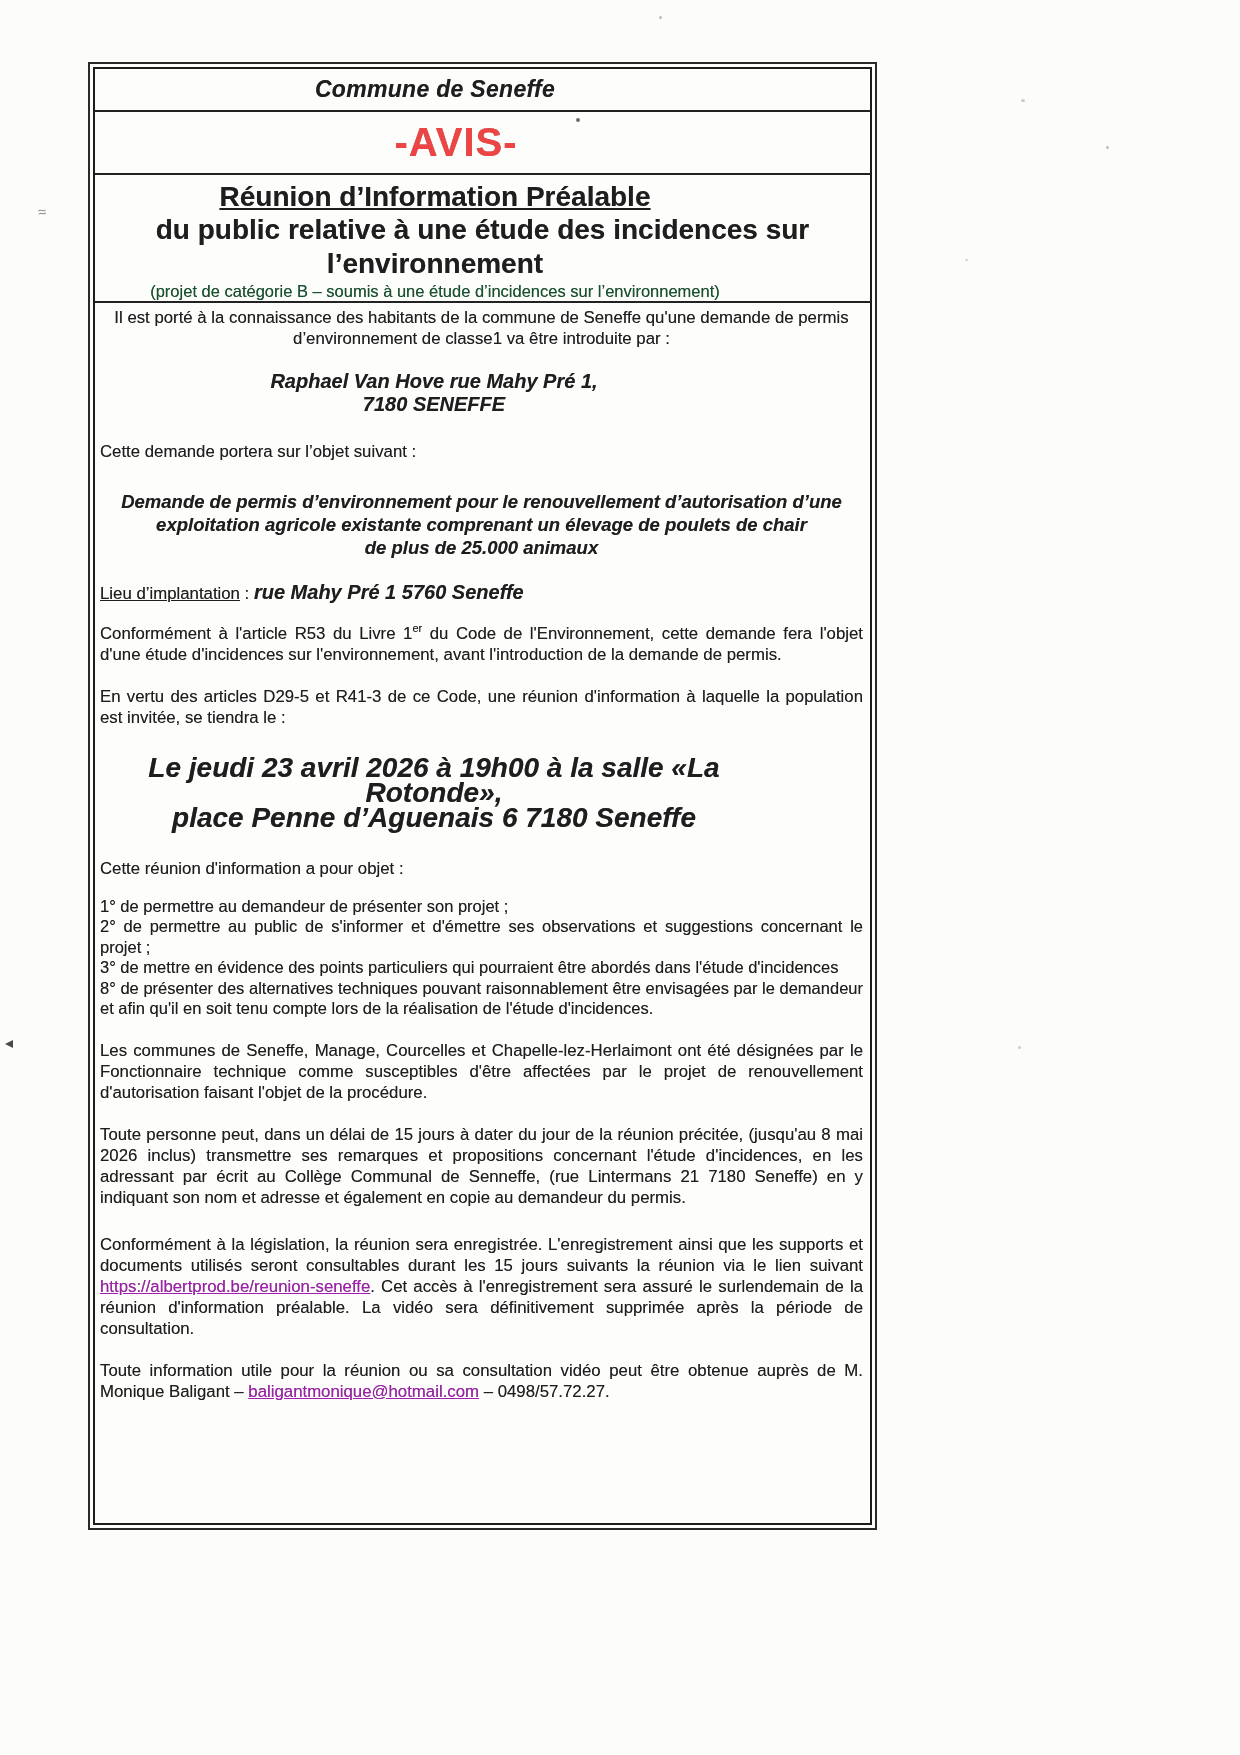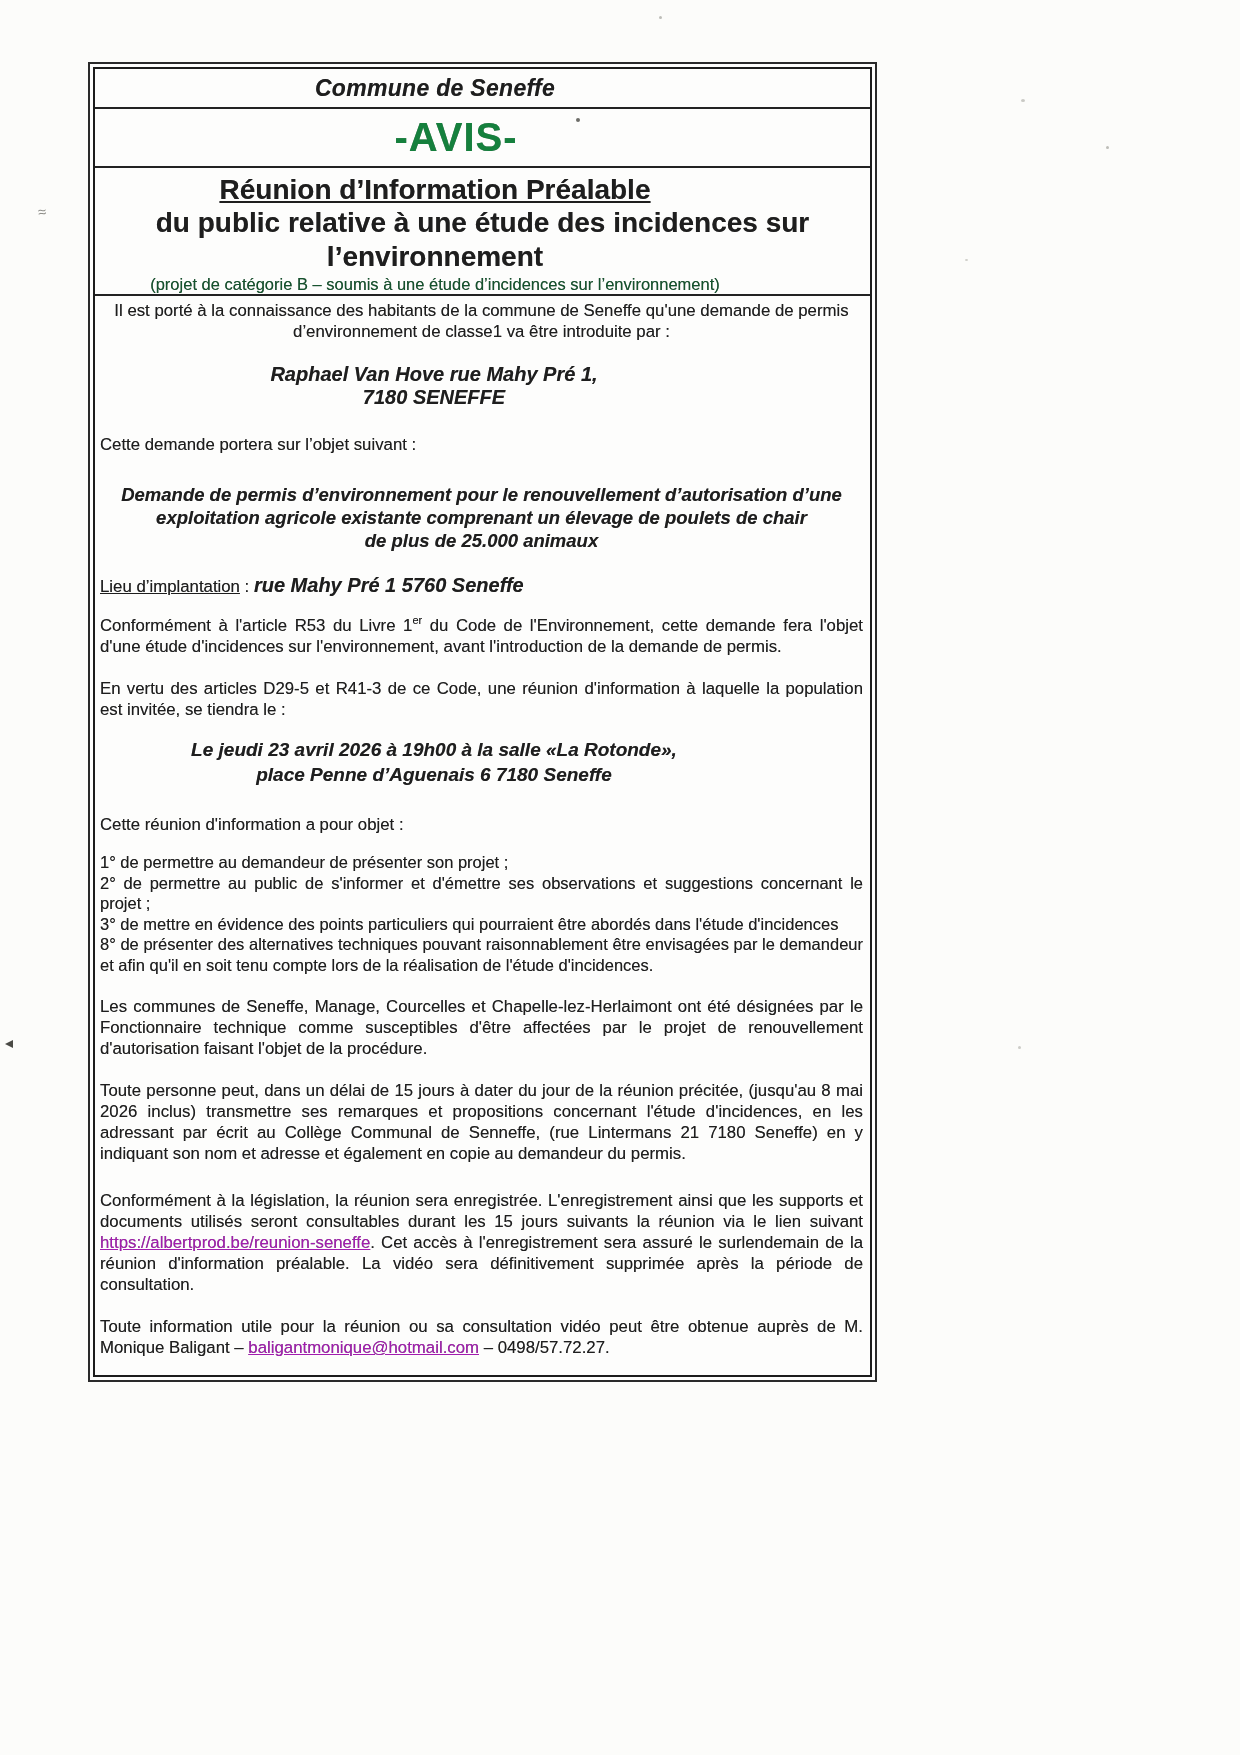--- a/index.html
+++ b/index.html
@@ -4,39 +4,39 @@
 <style>
   html,body{margin:0;padding:0;}
   body{
     width:1240px;height:1755px;position:relative;
     background:#fcfcfa;
     font-family:"Liberation Sans","DejaVu Sans",sans-serif;
     color:#1e1e1e;
     overflow:hidden;
   }
   .doc-outer{
-    position:absolute;left:88px;top:62px;width:789px;height:1320px;
+    position:absolute;left:88px;top:62px;width:789px;height:1468px;
     border:2px solid #2a2a2a;padding:3px;box-sizing:border-box;
     background:#fdfdfc;
   }
   .doc-inner{
     border:2px solid #1c1c1c;height:100%;box-sizing:border-box;
     display:flex;flex-direction:column;
     text-shadow:0 0 .5px rgba(25,25,25,.55);
   }
   .row{border-bottom:2px solid #222;box-sizing:border-box;}
   .row-commune{
     height:43px;display:flex;align-items:center;justify-content:center;
     padding-right:95px;
     font-size:23px;font-weight:bold;font-style:italic;letter-spacing:.3px;
   }
   .row-avis{
     height:63px;display:flex;align-items:center;justify-content:center;
     padding-right:53px;
-    font-size:40px;font-weight:bold;color:#15803d;letter-spacing:1px;
+    font-size:40px;font-weight:bold;color:#ef4444;letter-spacing:1px;
   }
   .row-title{height:128px;text-align:center;padding-top:5px;}
   .t1{font-size:28px;font-weight:bold;line-height:33px;text-decoration:underline;margin-right:95px;}
   .t2{font-size:28px;font-weight:bold;line-height:34px;}
   .t3{font-size:28px;font-weight:bold;line-height:33px;margin-right:95px;}
   .tsub{font-size:16.5px;line-height:19px;margin-top:2px;margin-right:95px;color:#14532d;}
   .row-body{
     flex:1;border-bottom:none;padding:4px 7px 0 5px;
     font-size:16.8px;line-height:21px;
   }
@@ -46,21 +46,21 @@
   .p-intro{margin:0;}
   .p-applicant{margin-top:21px;font-size:20px;line-height:23px;font-weight:bold;font-style:italic;}
   .p-object-heading{margin-top:25px;}
   .p-object{margin-top:28px;font-size:18.5px;line-height:23px;font-weight:bold;font-style:italic;}
   .p-location{margin-top:21px;line-height:25px;}
   .loc-label{text-decoration:underline;}
   .loc-value{font-size:20px;font-weight:bold;font-style:italic;}
   .p-conf{margin-top:15px;}
   .sup{vertical-align:super;font-size:11px;line-height:0;}
   .p-vertu{margin-top:21px;}
-  .p-meeting{margin-top:17px;font-size:19px;line-height:25px;font-weight:bold;font-style:italic;}
+  .p-meeting{margin-top:27px;font-size:28px;line-height:25px;font-weight:bold;font-style:italic;}
   .p-purpose-heading{margin-top:27px;}
   .list{margin-top:11px;font-size:16.5px;line-height:20.5px;}
   .p-communes{margin-top:21px;}
   .p-remarques{margin-top:21px;}
   .p-enreg{margin-top:26px;}
   .p-contact{margin-top:21px;}
   a.link{color:#a21caf;text-decoration:underline;cursor:pointer;}
   .speck{position:absolute;border-radius:50%;background:#bdbdb8;}
   .squiggle{
     position:absolute;left:38px;top:203px;color:#8f8f8a;

